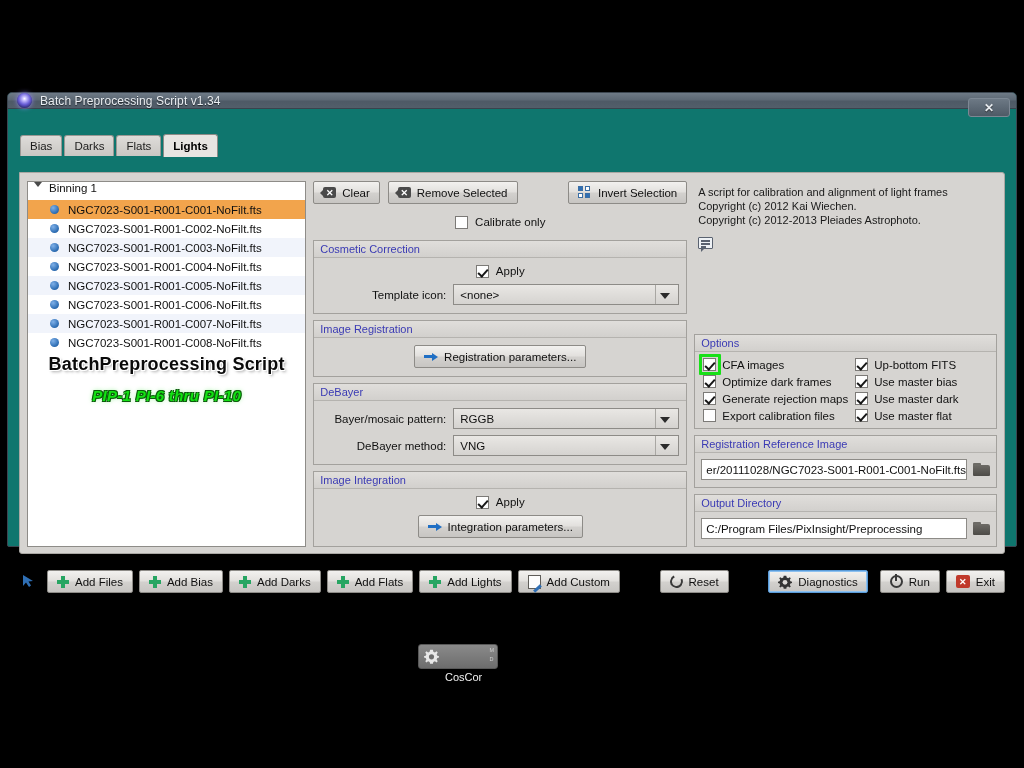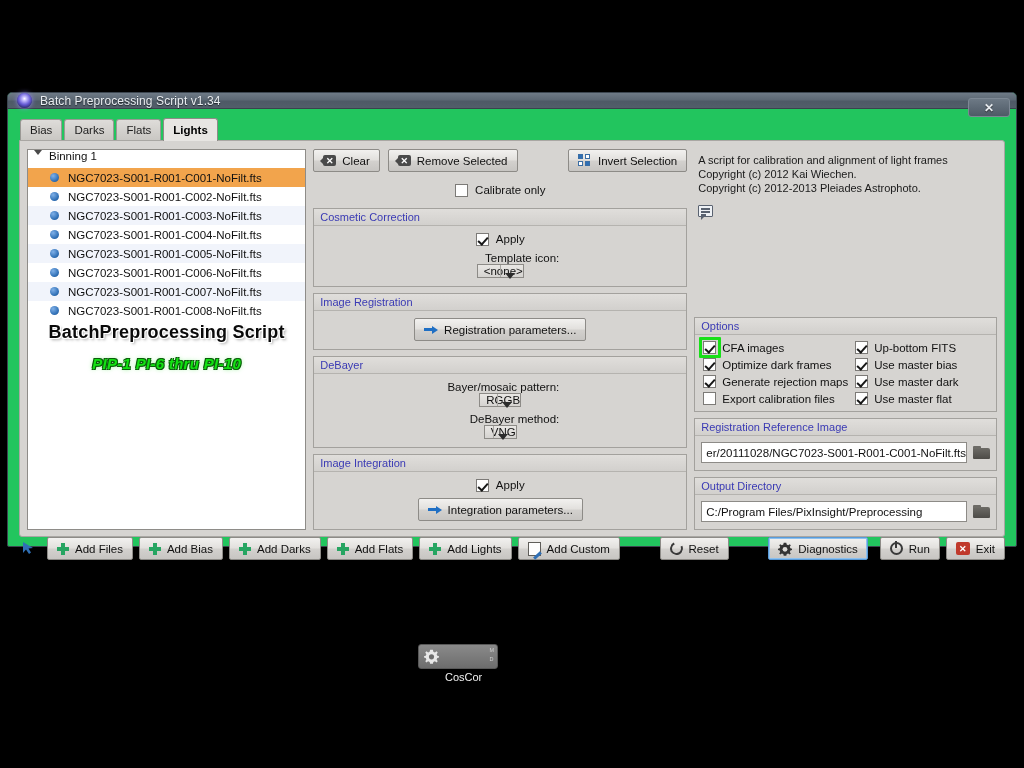--- a/index.html
+++ b/index.html
@@ -14,25 +14,25 @@
     position: relative;
     width: 1024px; height: 768px;
     background: #000000;
   }
 
   
   .window {
     position: absolute;
     left: 7px; top: 92px;
     width: 1010px; height: 455px;
-    background: #22c55e;
+    background: #0f766e;
     border: 1px solid #3c4650;
     border-radius: 5px 5px 2px 2px;
     box-shadow: 0 2px 10px rgba(0,0,0,0.7);
-    display: flex; flex-direction: column;
+    display: flex; flex-direction: column; gap: 16px;
   }
   .titlebar {
     height: 31px;
     background: linear-gradient(to bottom, #6e7a86 0%, #5c6874 45%, #4e5a66 55%, #525e6a 100%);
     border-radius: 4px 4px 0 0;
     border-bottom: 1px solid #39434d;
     display: flex; align-items: center;
     padding: 0 4px 0 9px;
     position: relative;
   }
@@ -246,21 +246,21 @@
     height: 17px;
     background: linear-gradient(to bottom, #e0dedb, #d2d0cd);
     border-bottom: 1px solid #b5b3af;
     color: #3a3ab4;
     font-size: 11px;
     display: flex; align-items: center;
     padding-left: 6px;
   }
   .group-body { padding: 7px 7px 8px 7px; }
   .field {
-    display: flex; align-items: center; margin-bottom: 6px; flex-direction: column;
+    display: flex; align-items: center; margin-bottom: 6px;
   }
   .field:last-child { margin-bottom: 0; }
   .field-label {
     width: 132px; text-align: right; padding-right: 7px;
     font-size: 11.5px; color: #111;
   }
   .combo {
     flex: 1; height: 21px;
     background: linear-gradient(to bottom, #e9e7e4, #d5d3d0);
     border: 1px solid #8d8b87;

